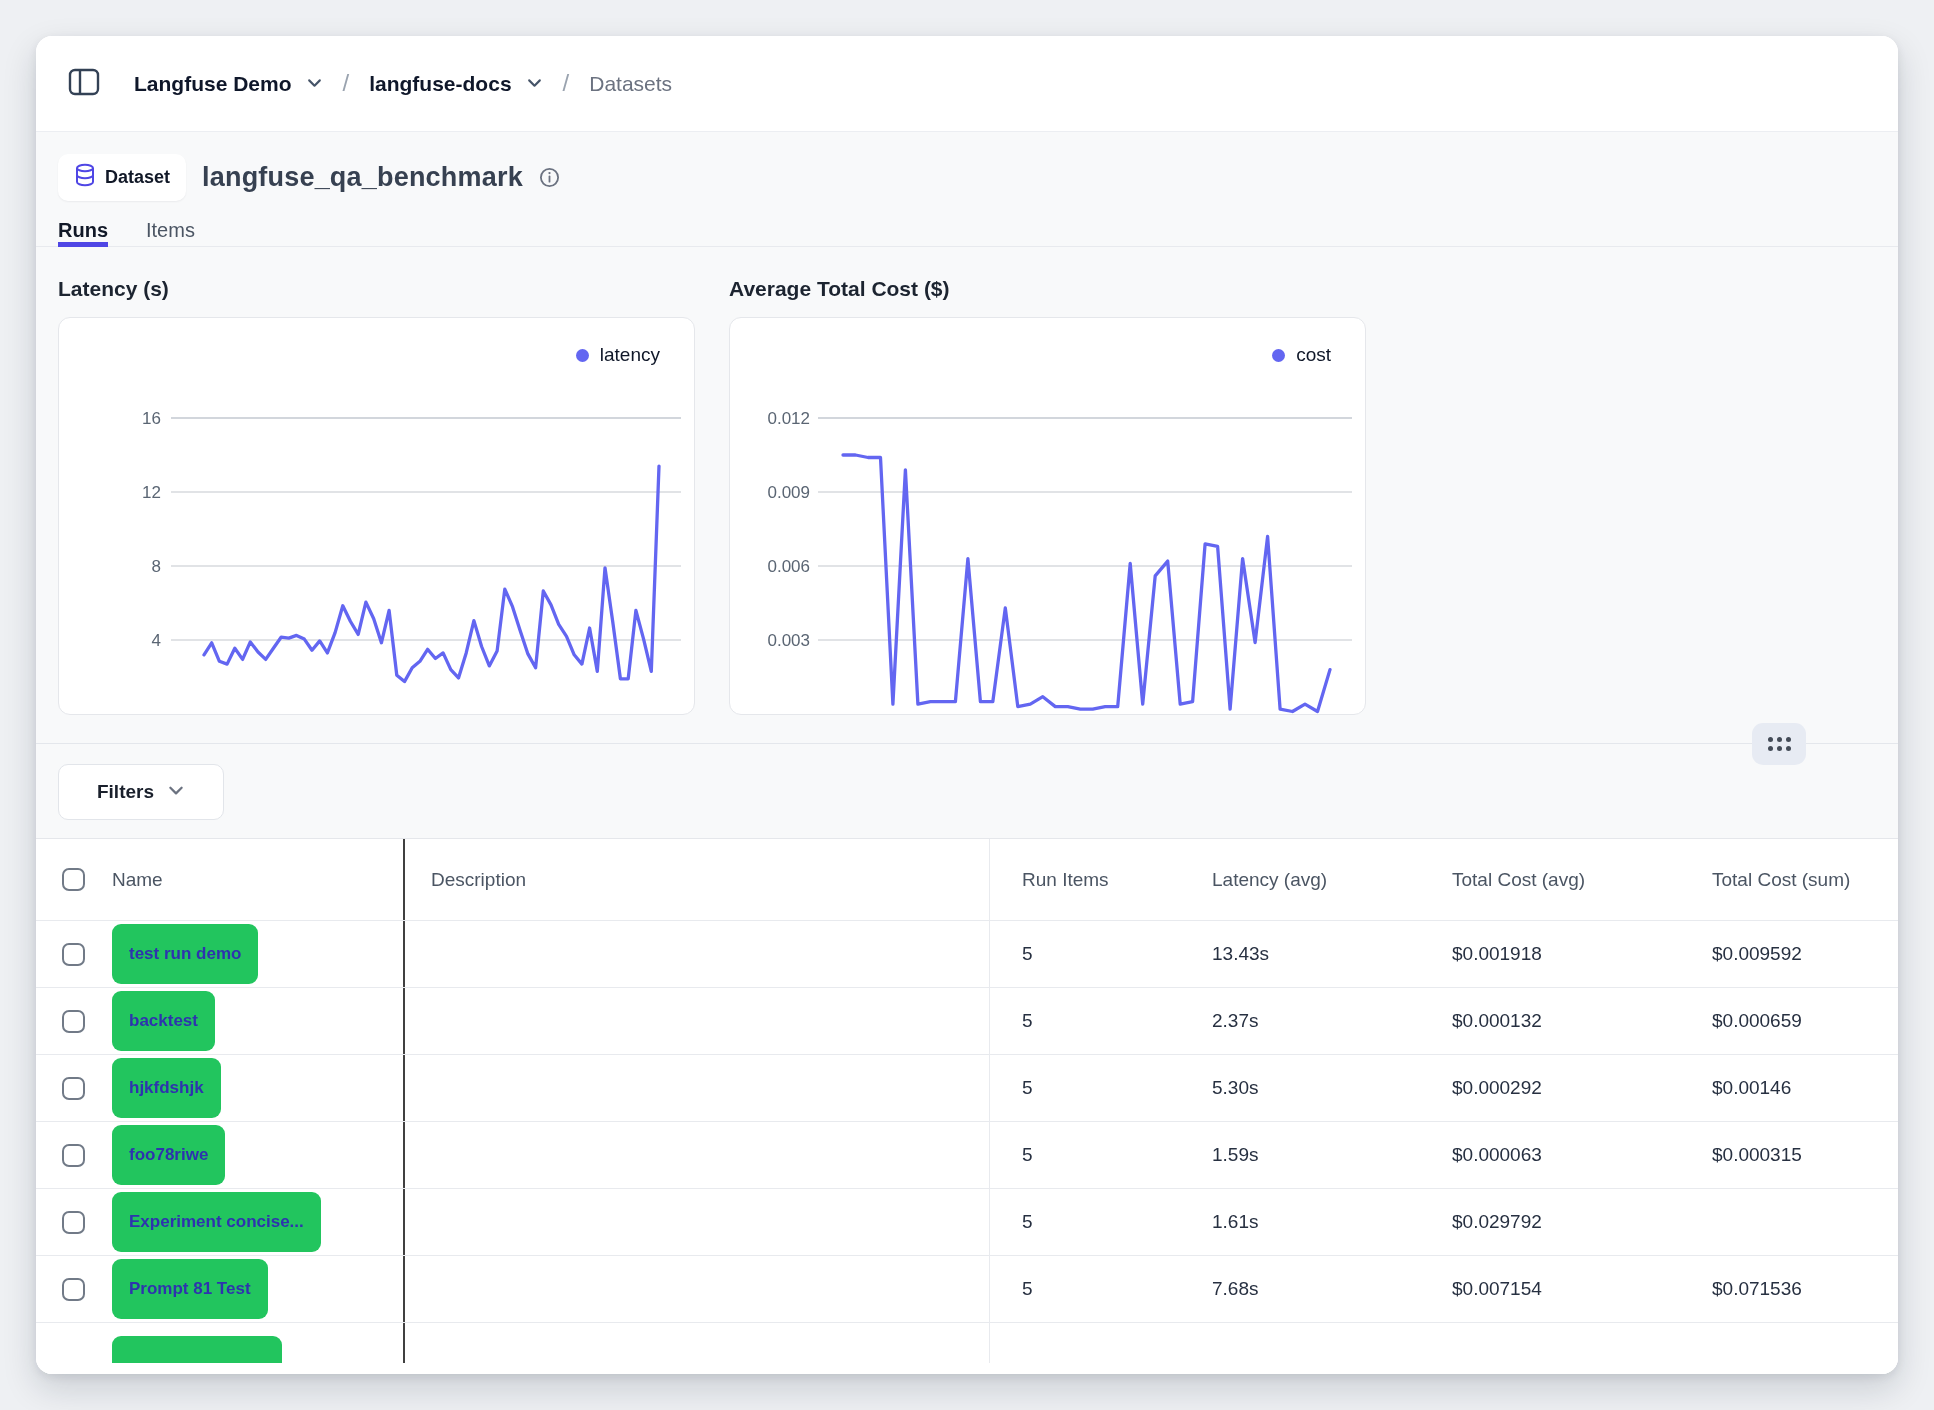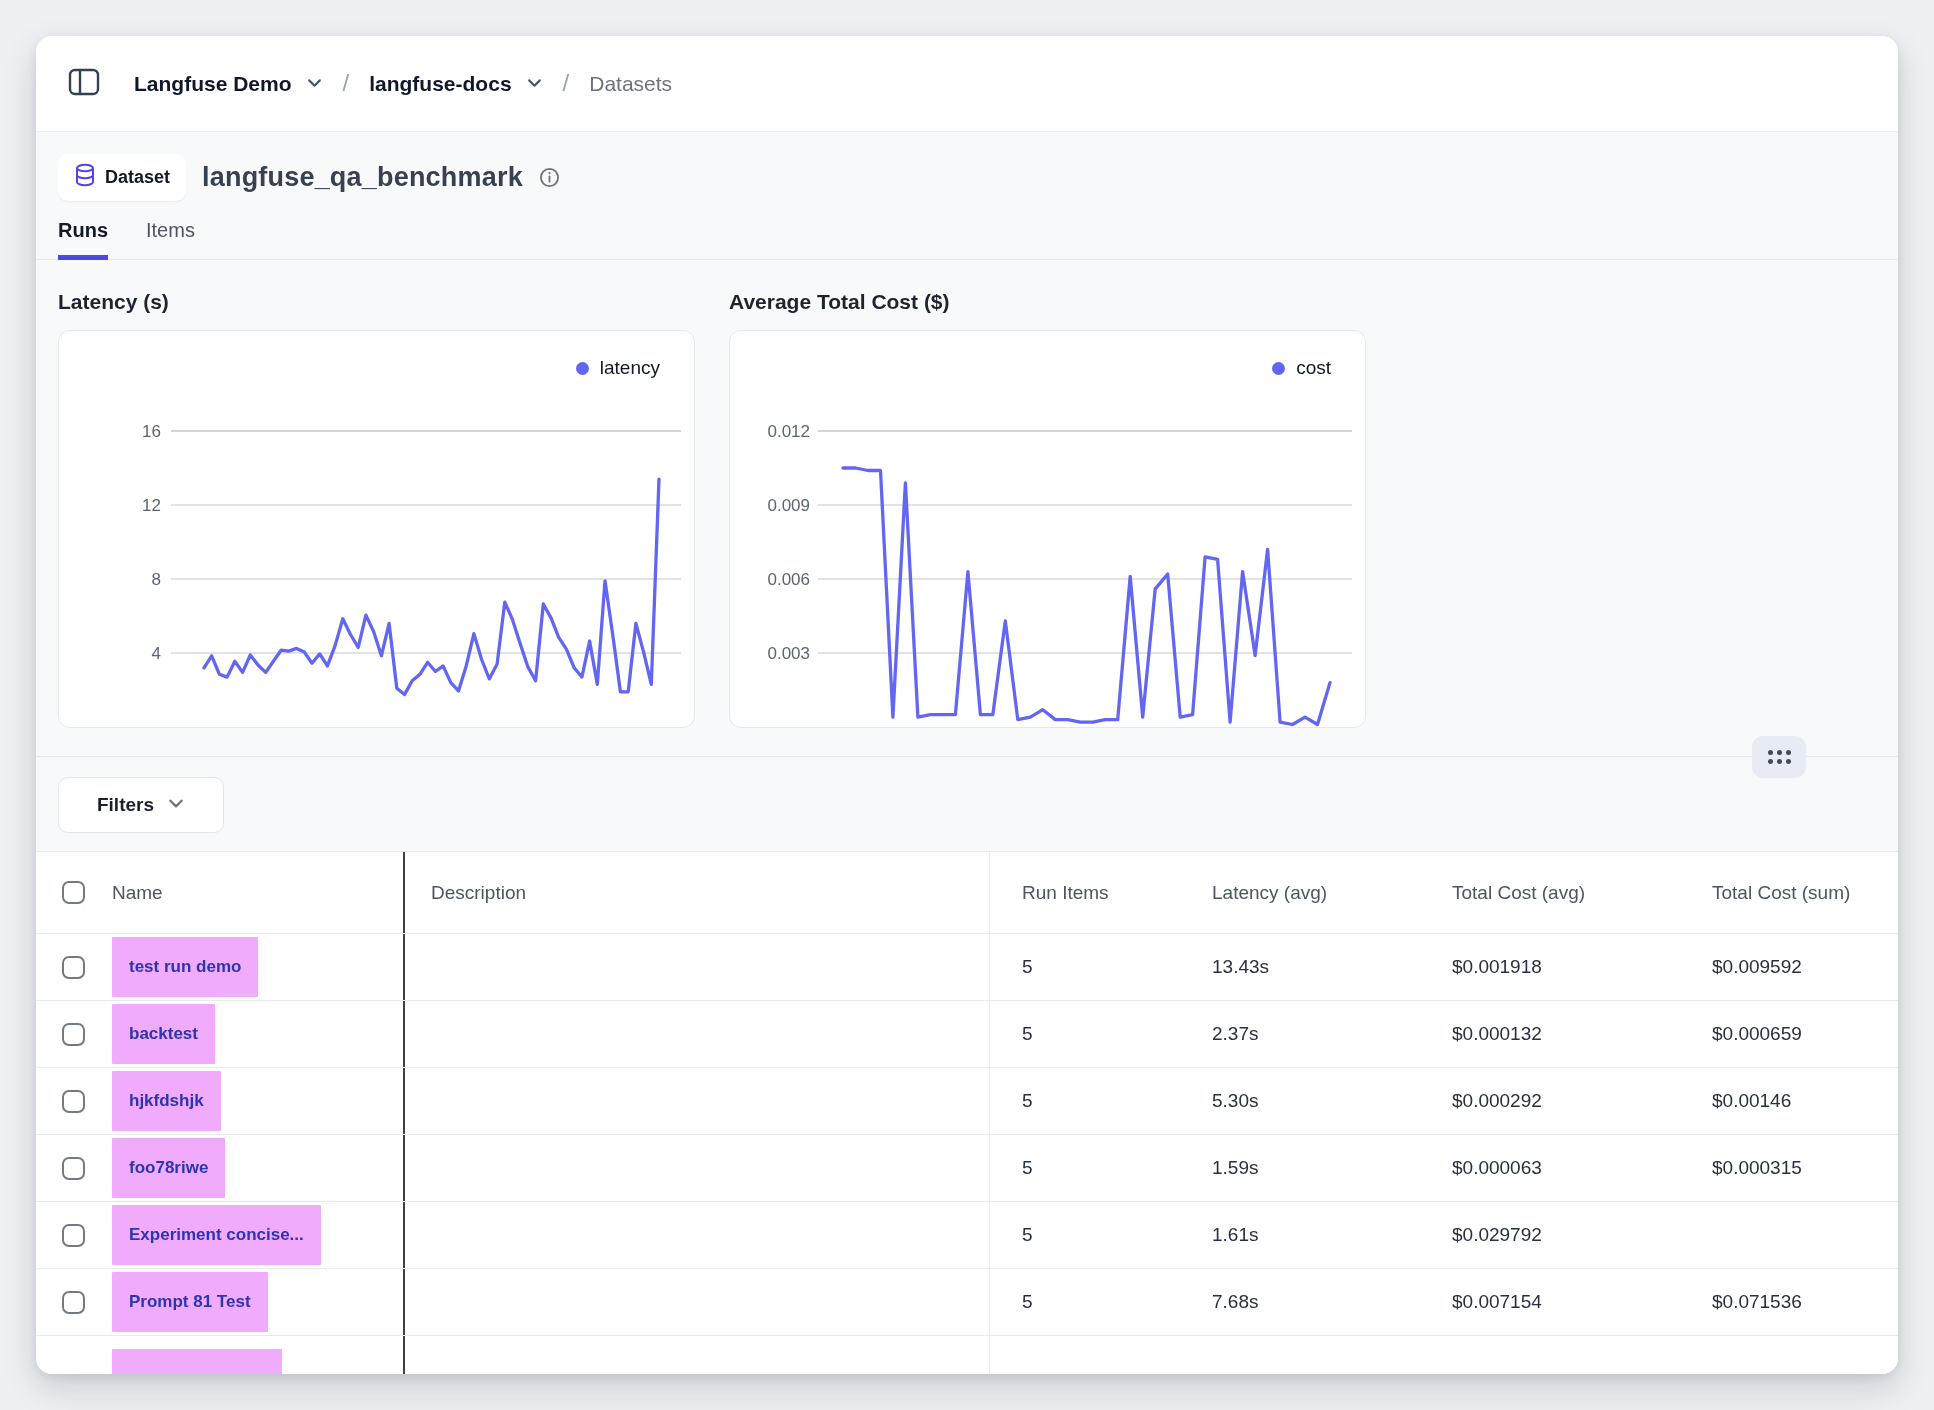--- a/index.html
+++ b/index.html
@@ -18,21 +18,21 @@
   .crumb { display:flex; align-items:center; gap:14px; font-size:21px; font-weight:600; color:#0f172a; cursor:pointer; }
   .crumb.muted { color:#6b7280; font-weight:400; cursor:pointer; }
   .slash { color:#9aa3af; font-size:24px; font-weight:300; transform:translateY(-1px); }
   
   .content { flex:1; background:#f8f9fa; display:flex; flex-direction:column; overflow:hidden; }
   .title-row { display:flex; align-items:center; gap:16px; margin:22px 22px 0 22px; }
   .ds-badge { display:flex; align-items:center; gap:9px; background:#fff; border-radius:10px; padding:9px 16px; box-shadow:0 1px 2px rgba(15,23,42,.06); }
   .ds-badge span { font-size:18px; font-weight:700; color:#111827; }
   .page-title { font-size:27px; font-weight:700; color:#374151; letter-spacing:.2px; }
   .tabs { display:flex; gap:38px; padding:0 22px; margin-top:18px; border-bottom:1px solid #e8eaee; }
-  .tab { font-size:20px; padding-bottom:13px; border-bottom:5px solid transparent; margin-bottom:-1px; cursor:pointer; color:#4b5563; }
+  .tab { font-size:20px; border-bottom:5px solid transparent; margin-bottom:-1px; cursor:pointer; color:#4b5563; }
   .tab.active { color:#111827; font-weight:600; border-bottom-color:#4f46e5; }
   
   .charts { display:flex; gap:34px; padding:30px 22px 0 22px; }
   .chart-block { width:637px; }
   .chart-title { font-size:21px; font-weight:700; color:#1c2430; margin-bottom:16px; }
   .chart-card { position:relative; width:637px; height:398px; background:#fff; border:1px solid #e5e7eb; border-radius:12px; }
   .chart-card svg { position:absolute; inset:0; }
   .legend { position:absolute; top:26px; right:34px; display:flex; align-items:center; gap:11px; cursor:default; }
   .legend .dot { width:13px; height:13px; border-radius:50%; background:#6366f1; }
   .legend .lab { font-size:19px; color:#0f1728; }
@@ -49,21 +49,21 @@
   .trow { display:grid; grid-template-columns:66px 303px 585px 190px 240px 260px 1fr; align-items:center; border-bottom:1px solid #e8eaee; }
   .trow.head { height:82px; }
   .trow.body { height:67px; }
   .cell { font-size:19px; color:#273041; white-space:nowrap; overflow:hidden; height:100%; display:flex; align-items:center; }
   .cell.hdr { color:#4b5563; font-weight:500; }
   .c-check { padding-left:26px; }
   .c-name { border-right:2px solid #404040; padding-left:10px; }
   .c-desc { border-right:1px solid #e8eaee; padding-left:26px; }
   .c-num { padding-left:32px; }
   .checkbox { width:23px; height:23px; border:2px solid #717a87; border-radius:7px; background:#fff; cursor:pointer; flex-shrink:0; }
-  .name-badge { display:inline-block; padding:20px 17px; border-radius:1px; background:#f0abfc; color:#2e33ae; font-size:17px; font-weight:700; cursor:pointer; }
+  .name-badge { display:inline-block; padding:20px 17px; border-radius:9px; background:#22c55e; color:#2e33ae; font-size:17px; font-weight:700; cursor:pointer; }
   .trow.partial { height:40px; border-bottom:none; }
   .partial .name-badge { height:36px; width:170px; margin-top:26px; }
 </style>
 </head>
 <body>
 
 <div class="page">
   <div class="window">
 
     <div class="topbar">

